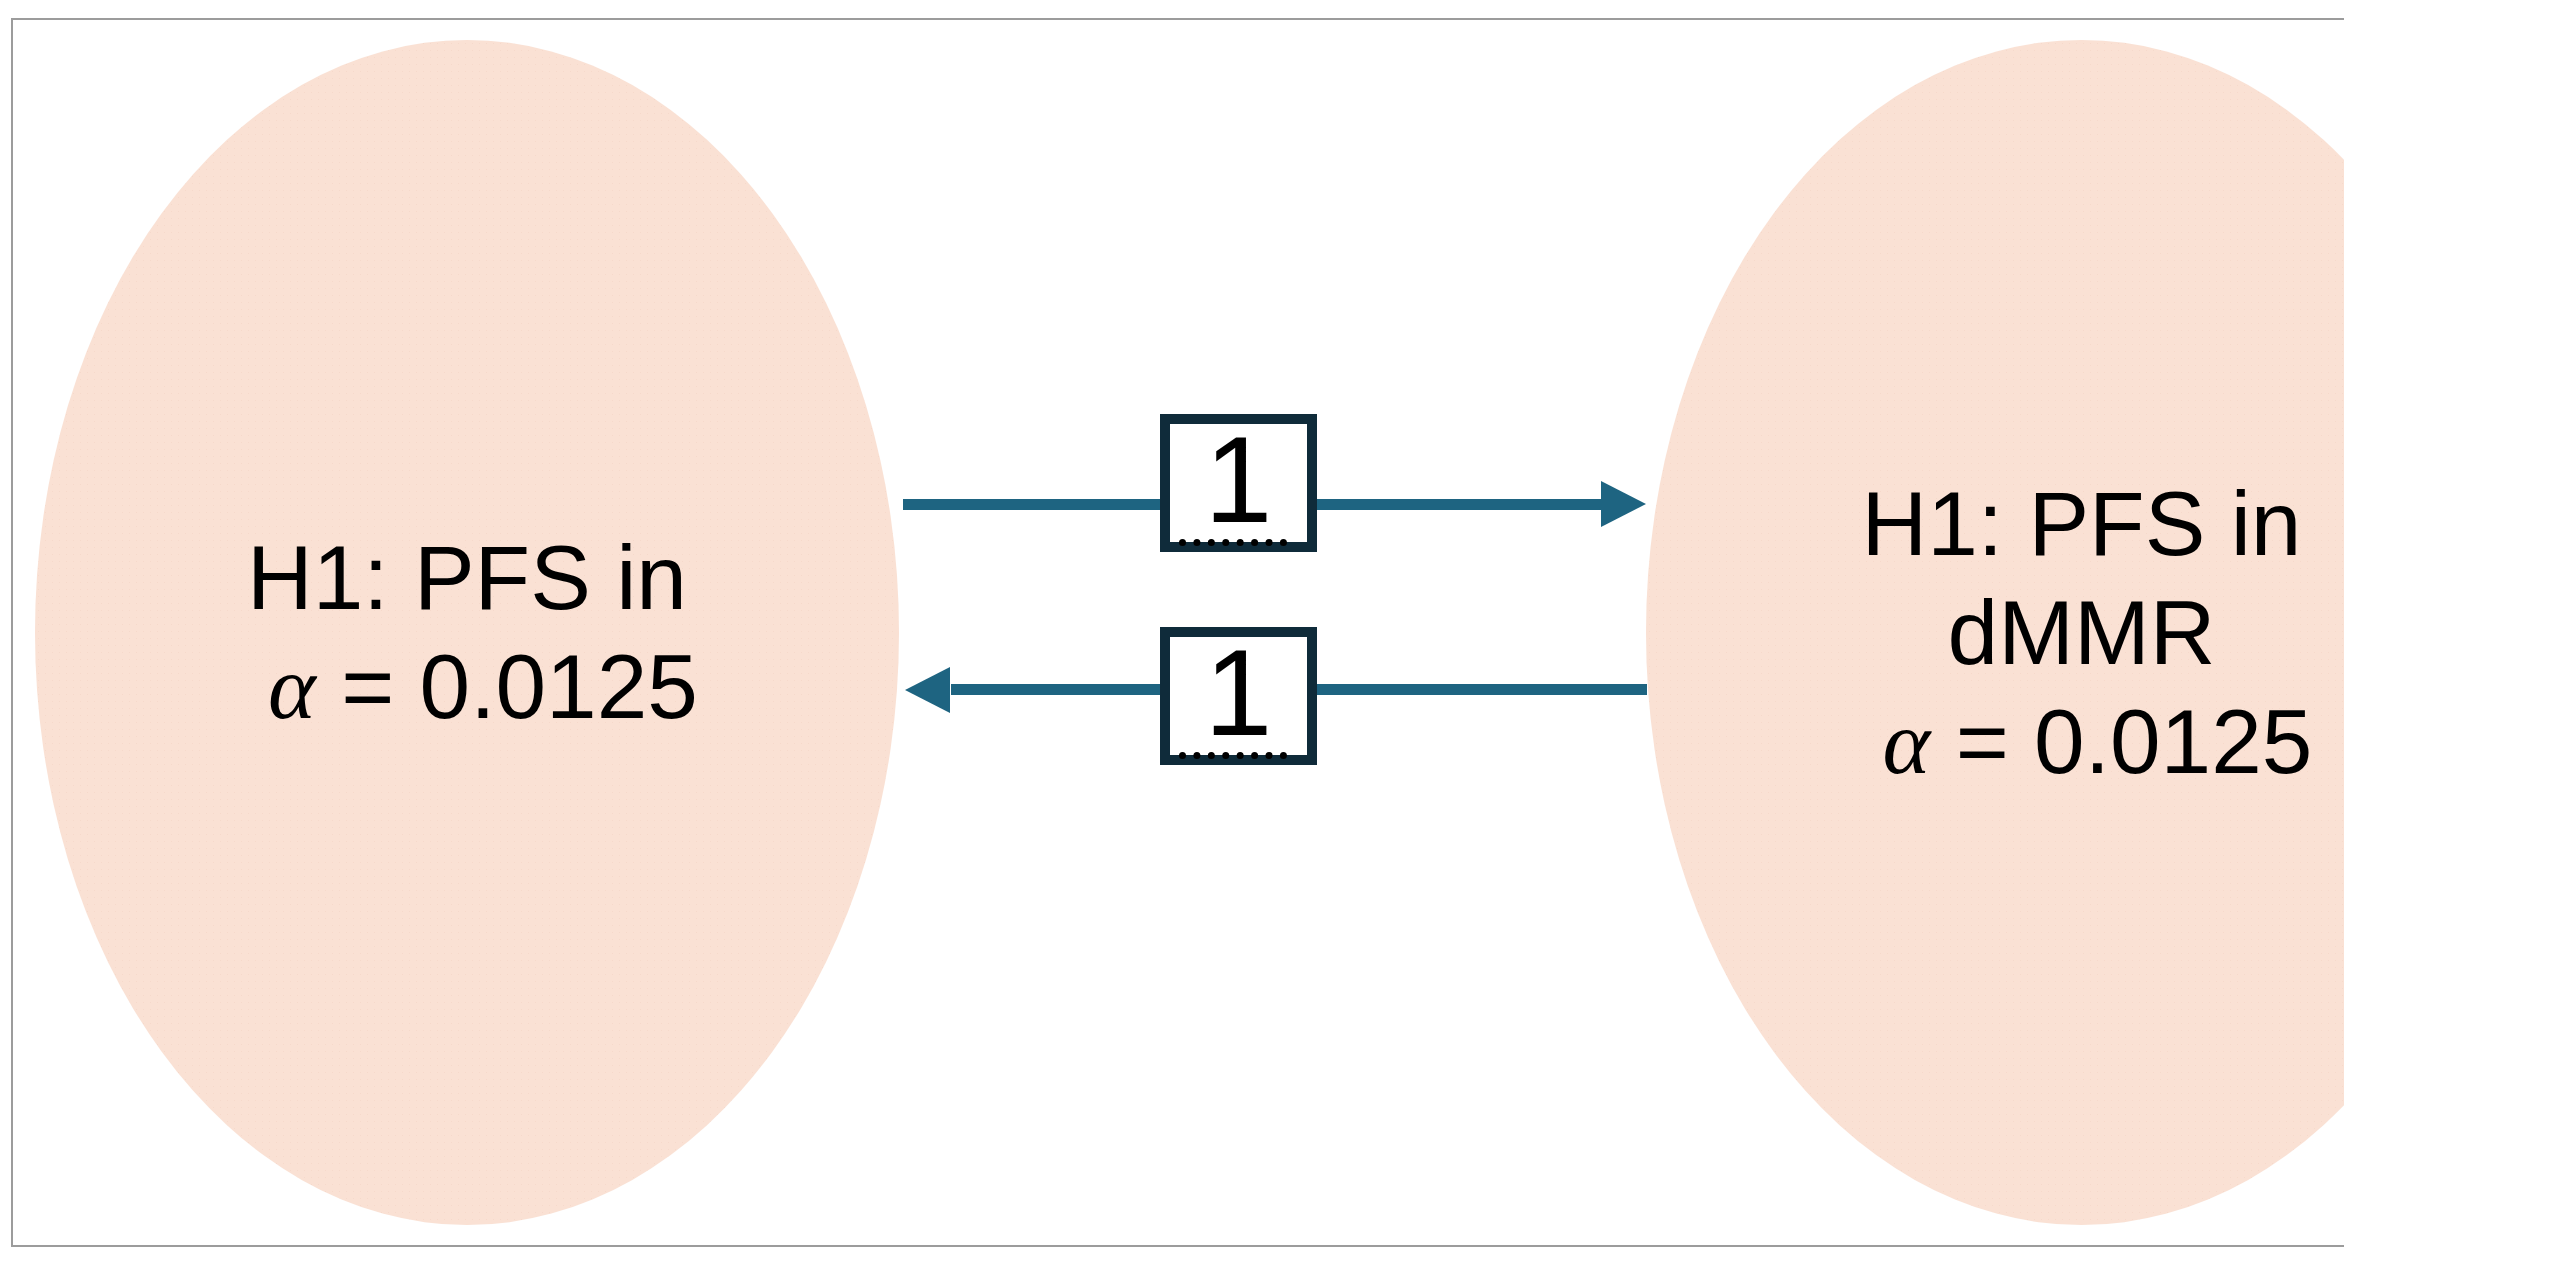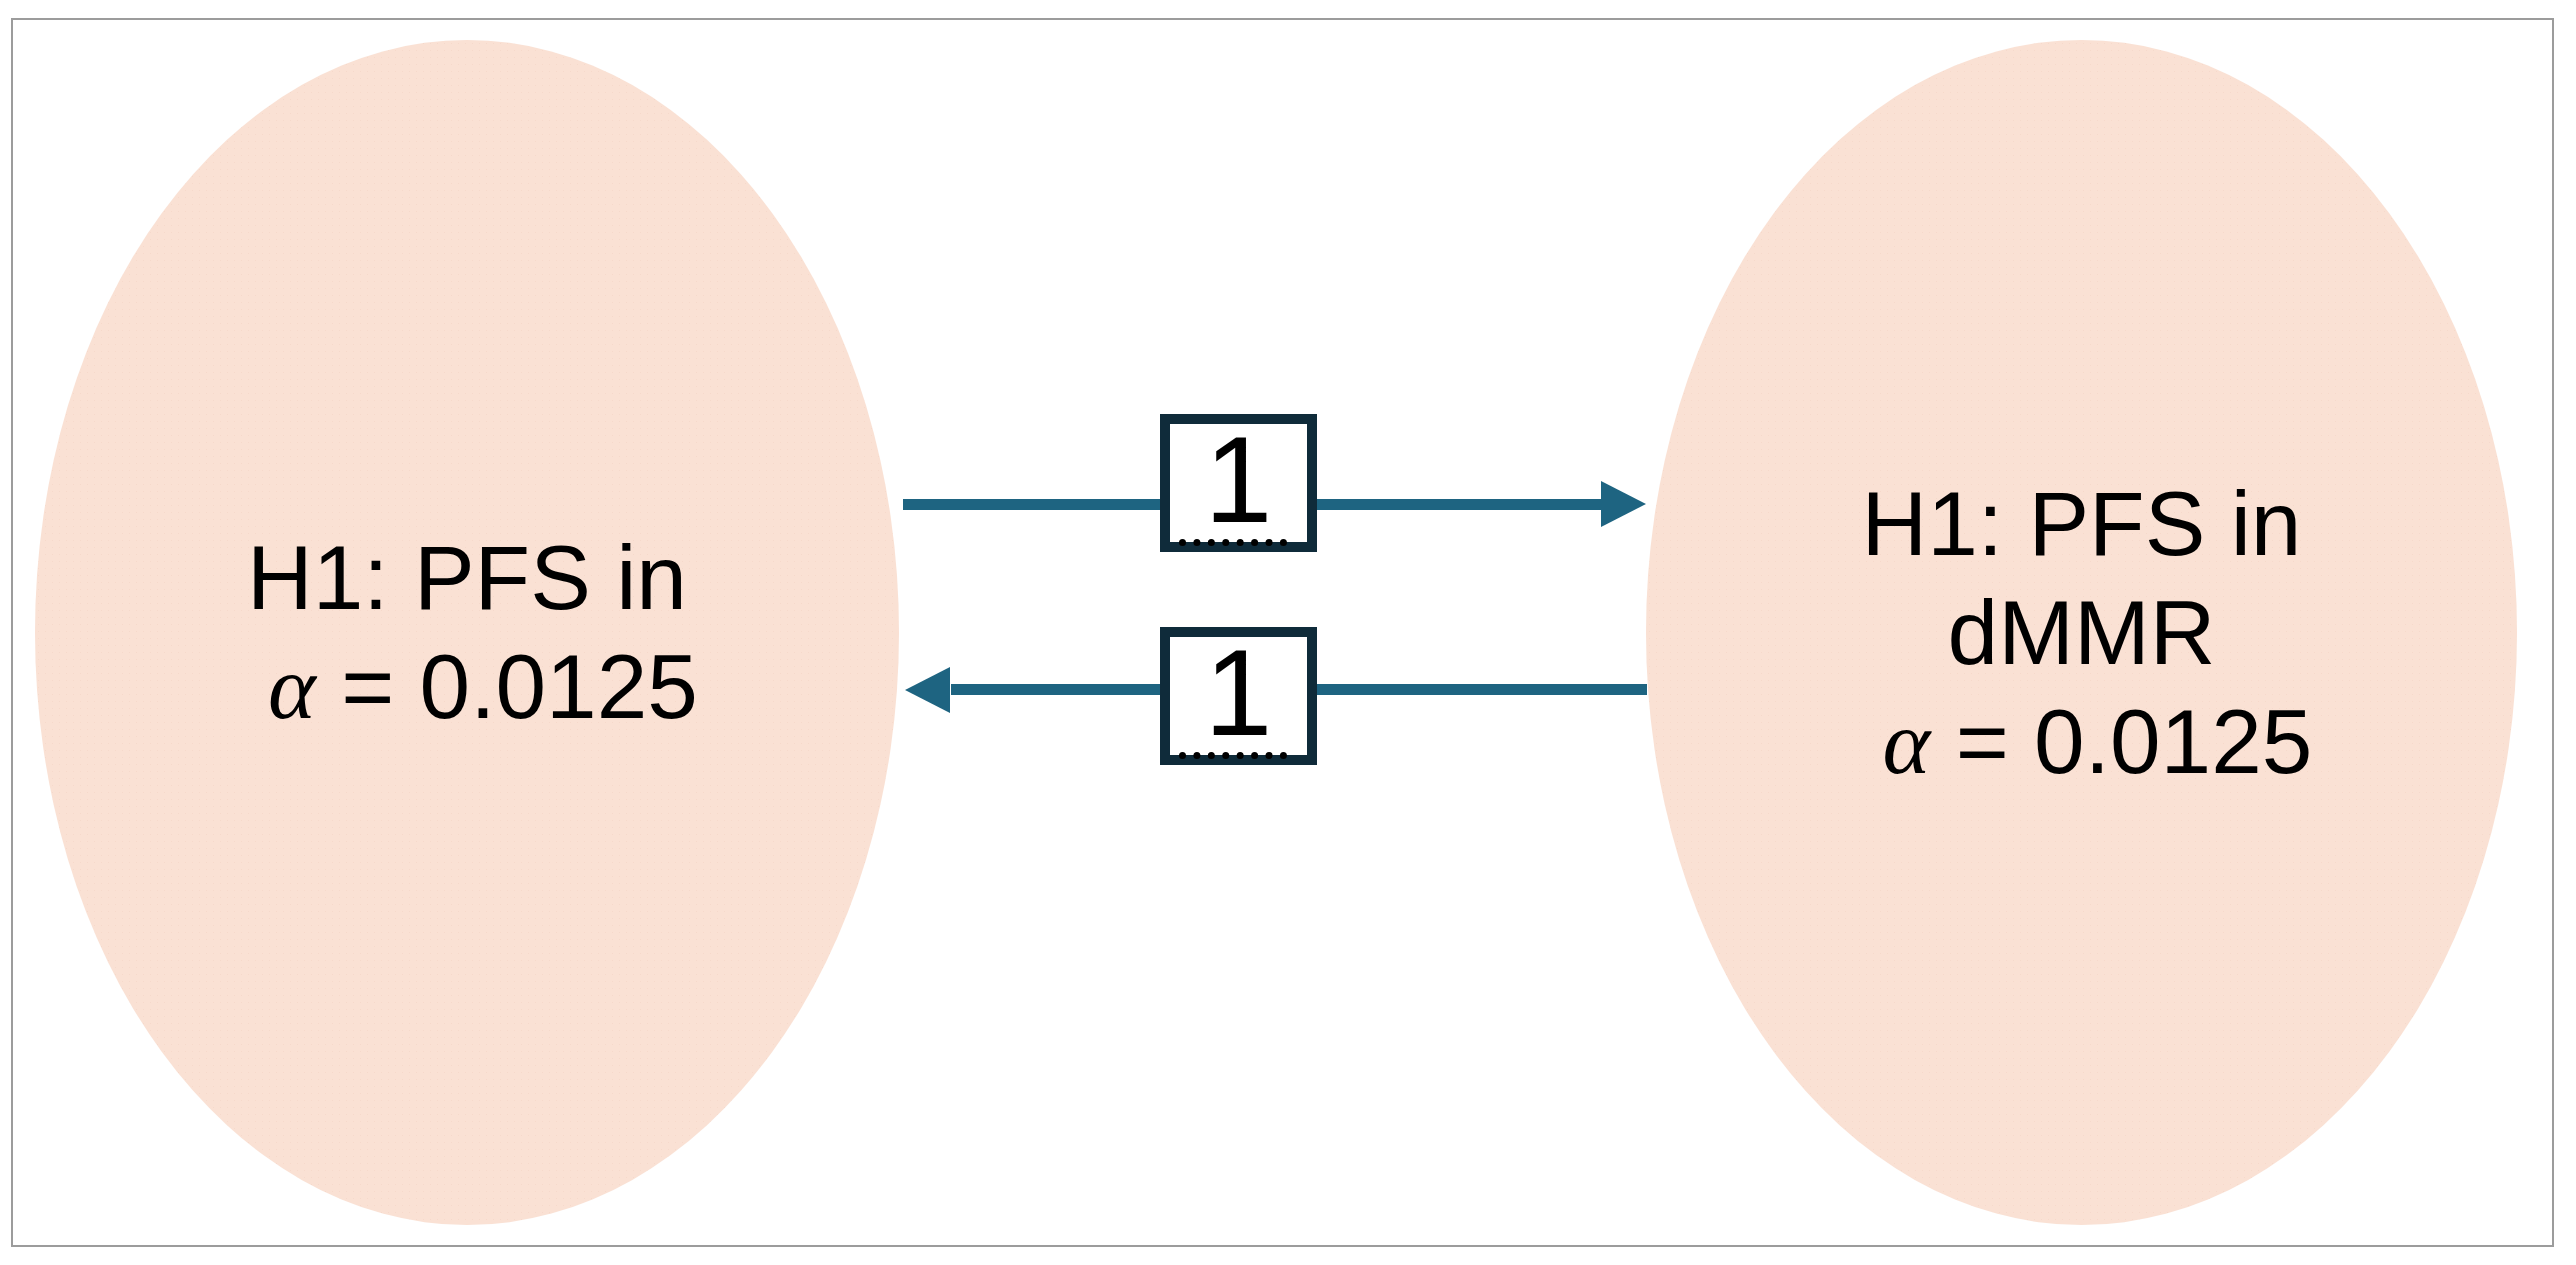--- a/index.html
+++ b/index.html
@@ -1,18 +1,18 @@
 <!DOCTYPE html>
 <html style="font-size:11.3px"><head>
 <meta charset="utf-8">
 <style>
   html, body { margin: 0; padding: 0; background: #ffffff; }
   #canvas {
     position: relative;
-    width: 2576px;
+    width: 2344px;
     height: 1265px;
     background: #ffffff;
     font-family: "Liberation Sans", sans-serif;
     overflow: hidden;
   }
   .frame {
     position: absolute;
     left: 10.6px; top: 17.7px;
     width: 2539px; height: 1225px;
     border: 2.8px solid #9c9c9c;

